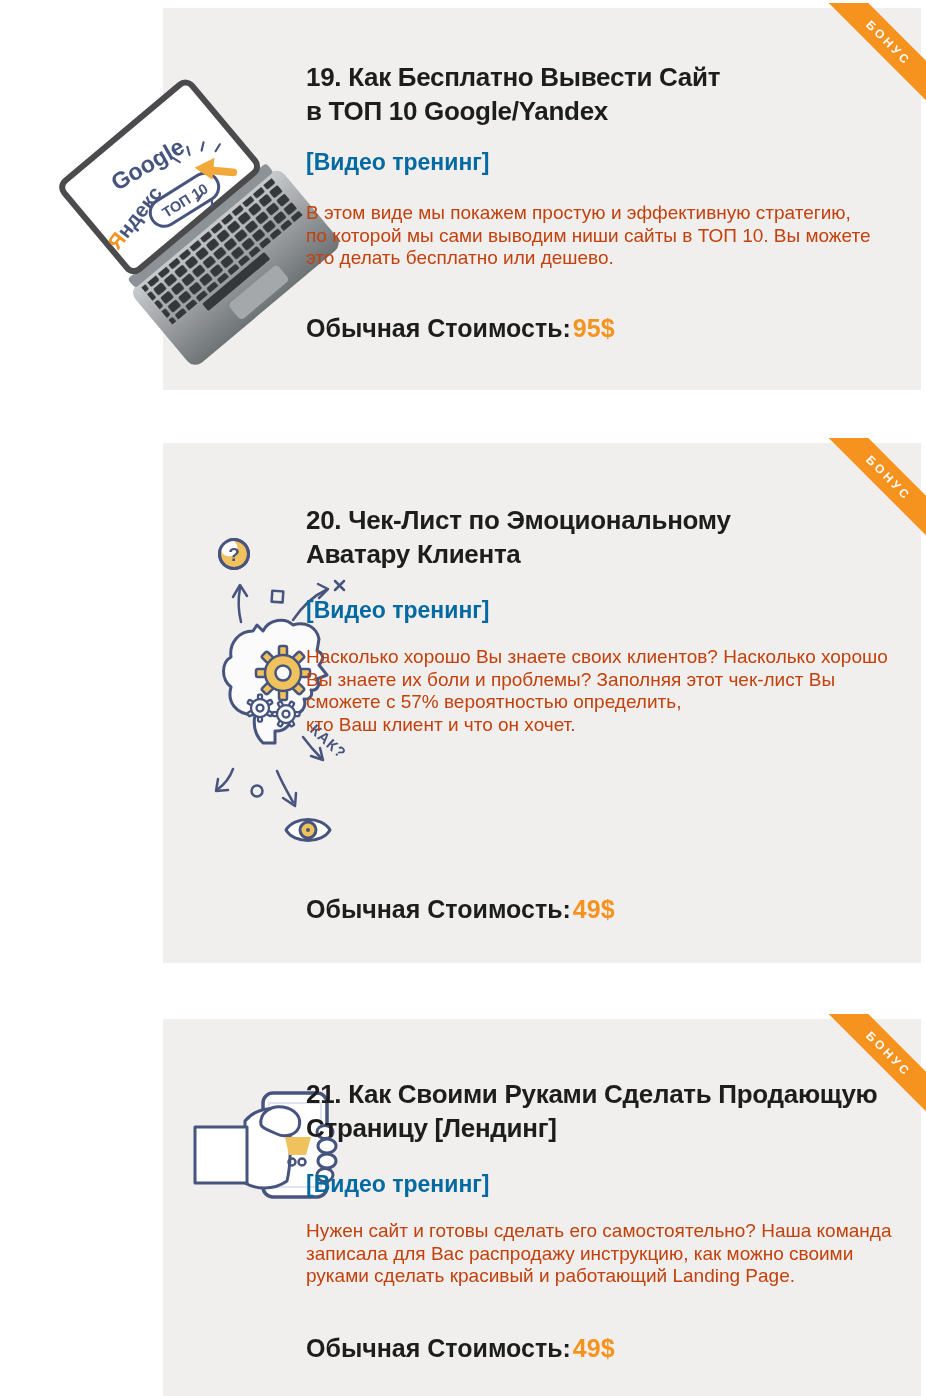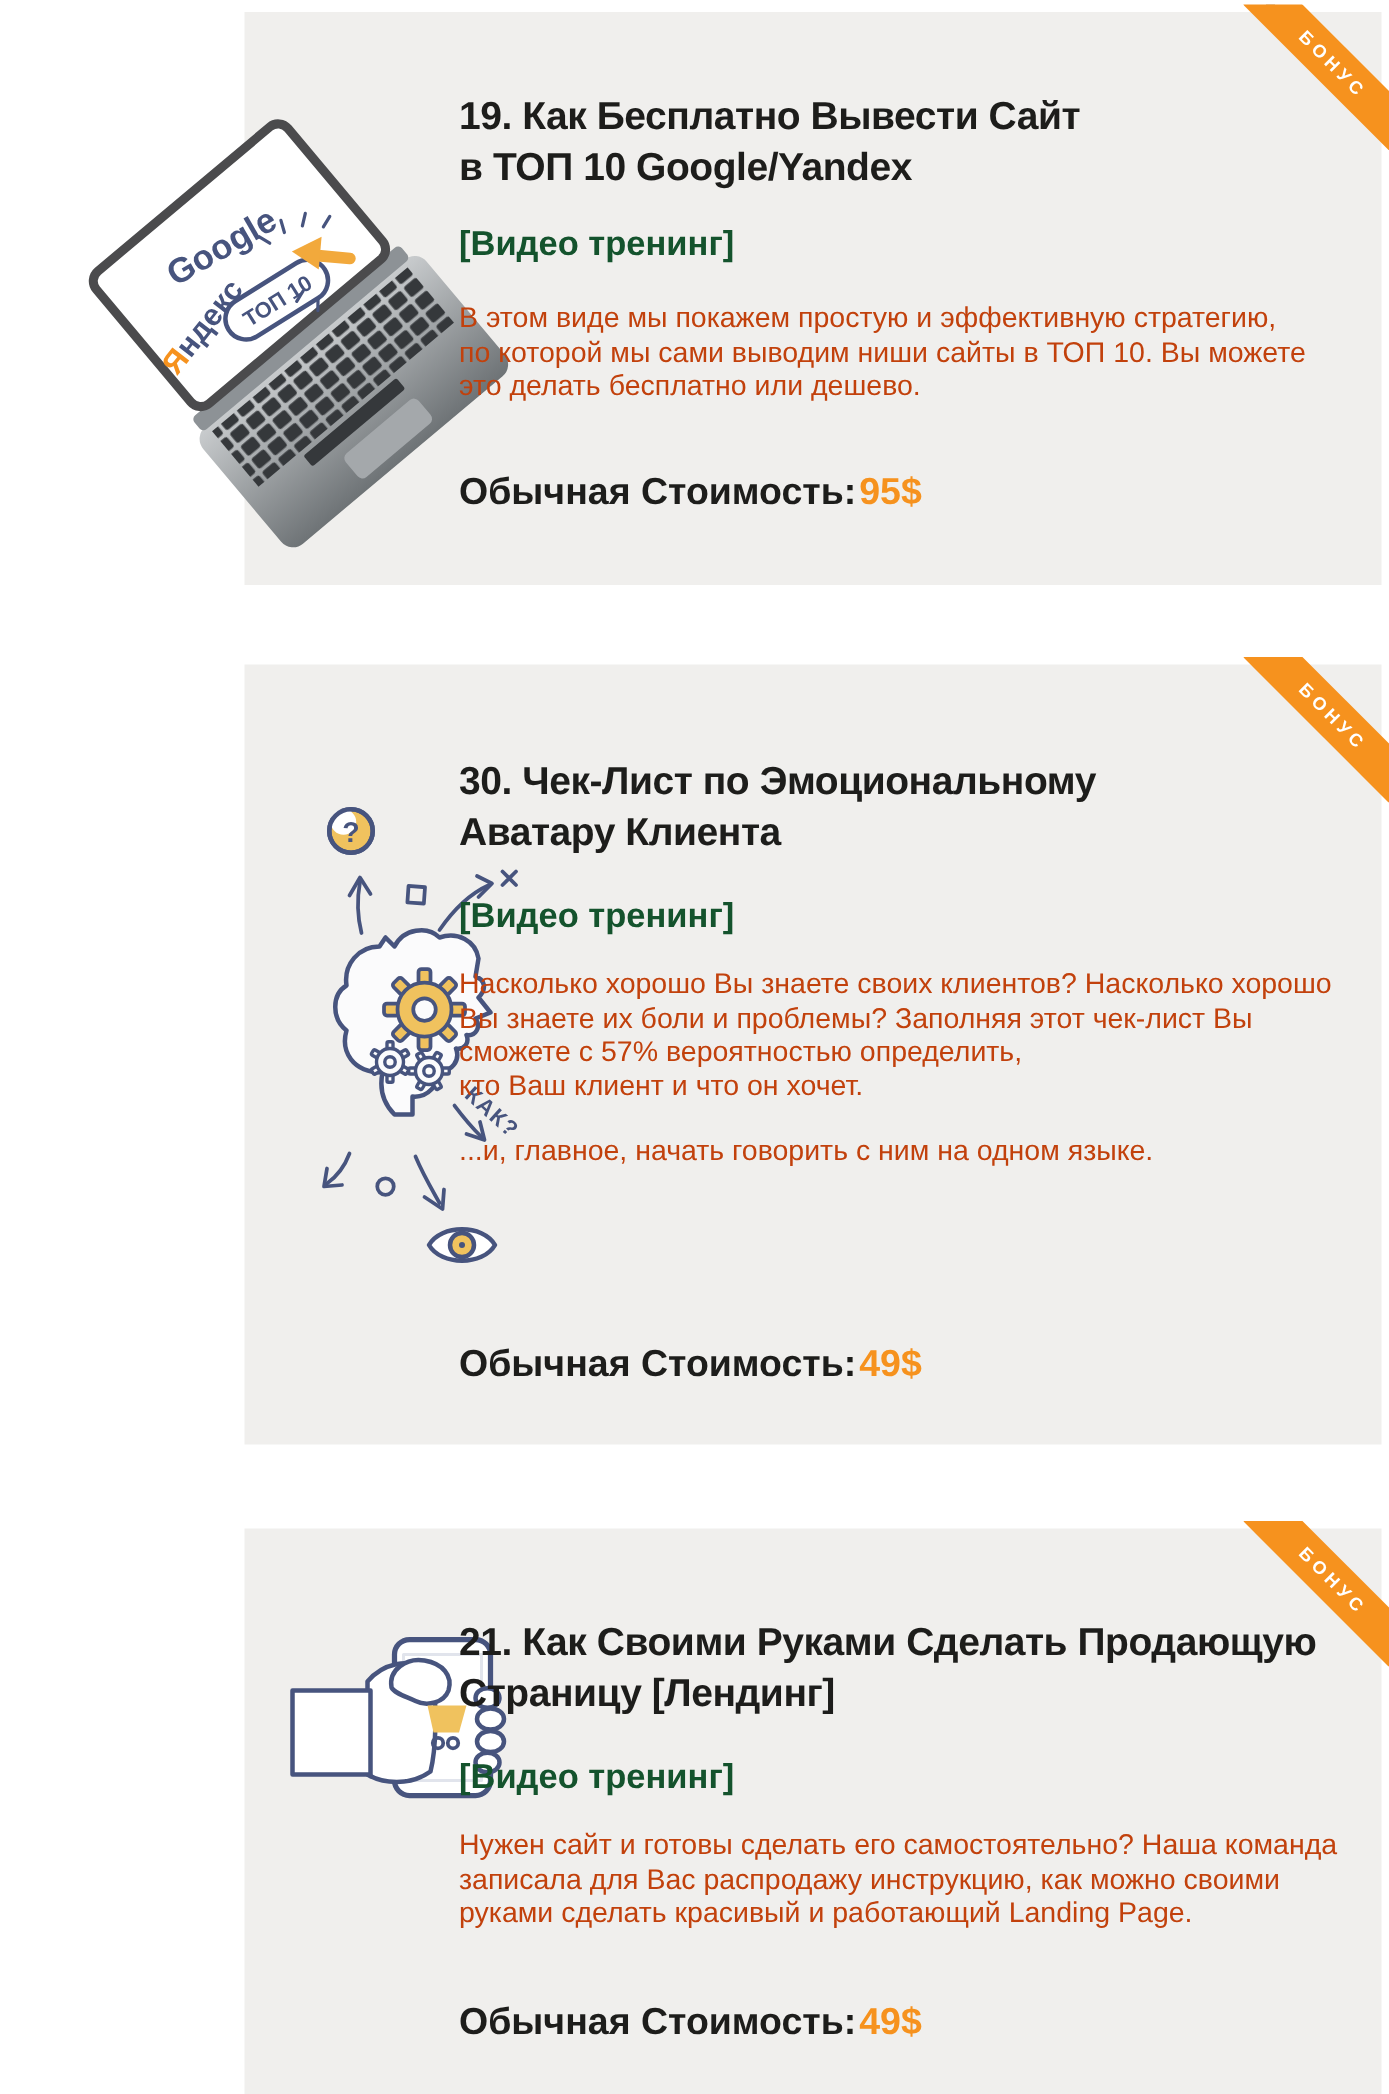--- a/index.html
+++ b/index.html
@@ -20,21 +20,21 @@
   .c3{top:1019px;height:377px;}
 
   .content{position:absolute;left:143px;top:0;width:599px;height:100%;}
   .title{
     position:absolute;margin:0;left:0;
     font-size:26px;line-height:34px;font-weight:700;
     letter-spacing:-0.3px;white-space:pre;color:#1D1D1B;
   }
   .format{
     position:absolute;left:0;
-    font-size:23px;font-weight:700;color:#14532d;white-space:pre;
+    font-size:23px;font-weight:700;color:#0369a1;white-space:pre;
   }
   .paras{position:absolute;left:0;}
   .paras p{margin:0 0 21px;font-size:19px;line-height:22.5px;white-space:pre;color:#c2410c;}
   .paras p:empty{display:none;}
   .price{position:absolute;left:0;font-size:25px;font-weight:700;color:#1D1D1B;}
   .price .val{color:#F6921E;margin-left:2px;}
 
   .c1 .title{top:52px}  .c1 .format{top:141px} .c1 .paras{top:194px} .c1 .price{top:306px}
   .c2 .title{top:60px}  .c2 .format{top:154px} .c2 .paras{top:203px} .c2 .price{top:452px}
   .c3 .title{top:58px}  .c3 .format{top:152px} .c3 .paras{top:201px} .c3 .price{top:315px}
@@ -217,29 +217,28 @@
         <g>
           <path d="M81 305 C89 291 117 291 125 305 C117 319 89 319 81 305 Z" fill="#ffffff"></path>
           <circle cx="103" cy="305" r="8" fill="#F0C25E"></circle>
           <circle cx="103" cy="305" r="2" fill="#47547E" stroke="none"></circle>
         </g>
       </g>
     </svg>
   </figure>
 
   <div class="content">
-    <h2 class="title">30. Чек-Лист по Эмоциональному
+    <h2 class="title">20. Чек-Лист по Эмоциональному
 Аватару Клиента</h2>
     <div class="format">[Видео тренинг]</div>
     <div class="paras">
       <p>Насколько хорошо Вы знаете своих клиентов? Насколько хорошо
 Вы знаете их боли и проблемы? Заполняя этот чек-лист Вы
 сможете с 57% вероятностью определить,
 кто Ваш клиент и что он хочет.</p>
-      <p>...и, главное, начать говорить с ним на одном языке.</p>
     </div>
     <div class="price">
       <span>Обычная Стоимость:</span><span class="val">49$</span>
     </div>
   </div>
 </section>
 
 <section class="card c3">
   <div class="ribbon">
       <span>БОНУС</span>

